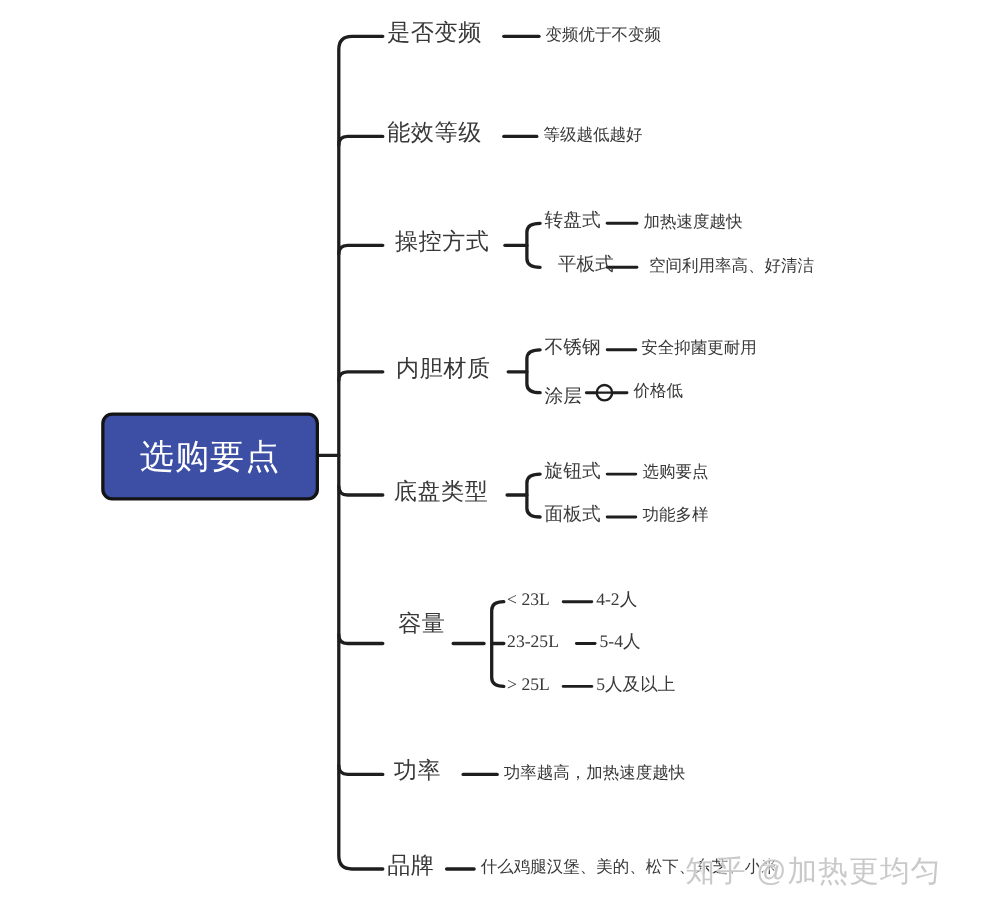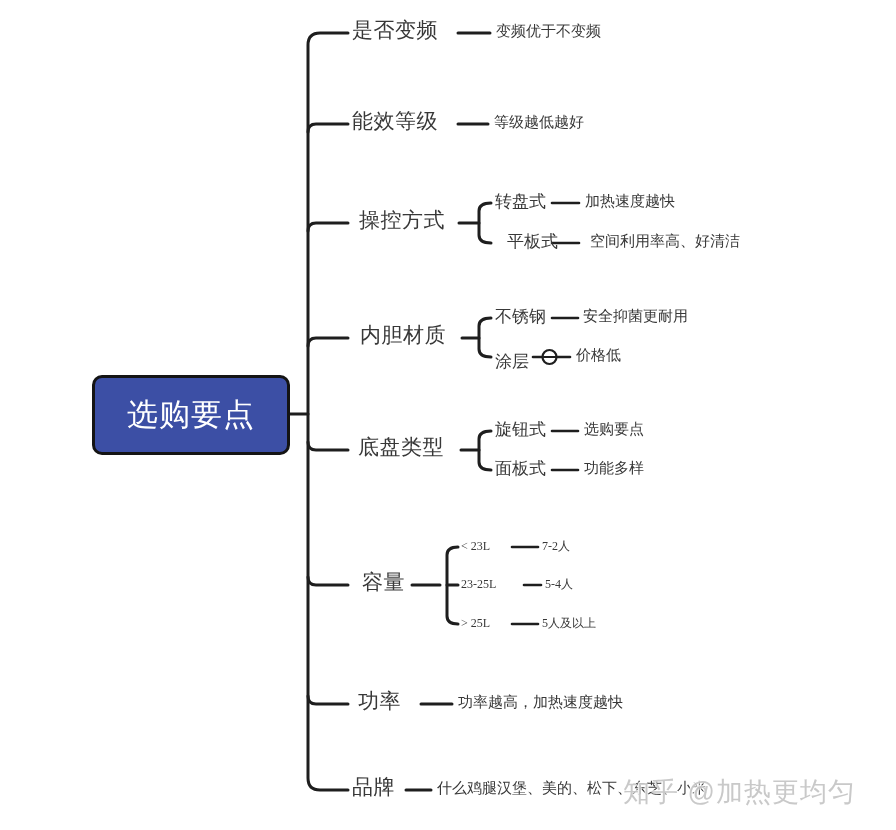--- a/index.html
+++ b/index.html
@@ -21,21 +21,21 @@
     white-space: nowrap;
     transform: translateY(-52%);
     line-height: 1.15;
     color: #383838;
     cursor: default;
     font-family: Liberation Mono, monospace;
   }
   .branch { font-size: 21px; letter-spacing: 0.5px; }
   .child  { font-size: 17px; }
   .note   { font-size: 15px; }
-  .serif  { font-family: "Liberation Serif", serif; font-size: 12px; }
+  .serif  { font-family: "Liberation Serif", serif; font-size: 16px; }
   .root-node {
     position: absolute;
     left: 92px; top: 375px;
     width: 198px; height: 80px;
     background: #3c4fa5;
     border: 3px solid #141414;
     border-radius: 10px;
     display: flex;
     align-items: center;
     justify-content: center;
@@ -116,21 +116,21 @@
 
   <div class="root-node">
     <span class="root-label">选购要点</span>
   </div>
 
   <div class="lbl branch" style="left:352px;top:33px">是否变频</div>
   <div class="lbl branch" style="left:352px;top:124px">能效等级</div>
   <div class="lbl branch" style="left:359px;top:223px">操控方式</div>
   <div class="lbl branch" style="left:360px;top:338px">内胆材质</div>
   <div class="lbl branch" style="left:358px;top:450px">底盘类型</div>
-  <div class="lbl branch" style="left:362px;top:585px">容量</div>
+  <div class="lbl branch" style="left:362px;top:570px">容量</div>
   <div class="lbl branch" style="left:358px;top:704px">功率</div>
   <div class="lbl branch" style="left:352px;top:790px">品牌</div>
 
   <div class="lbl note" style="left:496px;top:33px">变频优于不变频</div>
   <div class="lbl note" style="left:494px;top:124px">等级越低越好</div>
   <div class="lbl note" style="left:458px;top:704px">功率越高，加热速度越快</div>
   <div class="lbl note" style="left:437px;top:790px">什么鸡腿汉堡、美的、松下、东芝、小米</div>
 
   <div class="lbl child" style="left:495px;top:203px">转盘式</div>
   <div class="lbl note" style="left:585px;top:203px">加热速度越快</div>
@@ -141,21 +141,21 @@
   <div class="lbl note" style="left:583px;top:318px">安全抑菌更耐用</div>
   <div class="lbl child" style="left:495px;top:363px">涂层</div>
   <div class="lbl note" style="left:576px;top:357px">价格低</div>
 
   <div class="lbl child" style="left:495px;top:431px">旋钮式</div>
   <div class="lbl note" style="left:584px;top:431px">选购要点</div>
   <div class="lbl child" style="left:495px;top:470px">面板式</div>
   <div class="lbl note" style="left:584px;top:470px">功能多样</div>
 
   <div class="lbl child serif" style="left:461px;top:547px">&lt; 23L</div>
-  <div class="lbl note serif" style="left:542px;top:547px">7-2人</div>
+  <div class="lbl note serif" style="left:542px;top:547px">4-2人</div>
   <div class="lbl child serif" style="left:461px;top:585px">23-25L</div>
   <div class="lbl note serif" style="left:545px;top:585px">5-4人</div>
   <div class="lbl child serif" style="left:461px;top:624px">&gt; 25L</div>
   <div class="lbl note serif" style="left:542px;top:624px">5人及以上</div>
 
   <div class="watermark">知乎 @加热更均匀</div>
 
 </div>
 
 </body></html>

